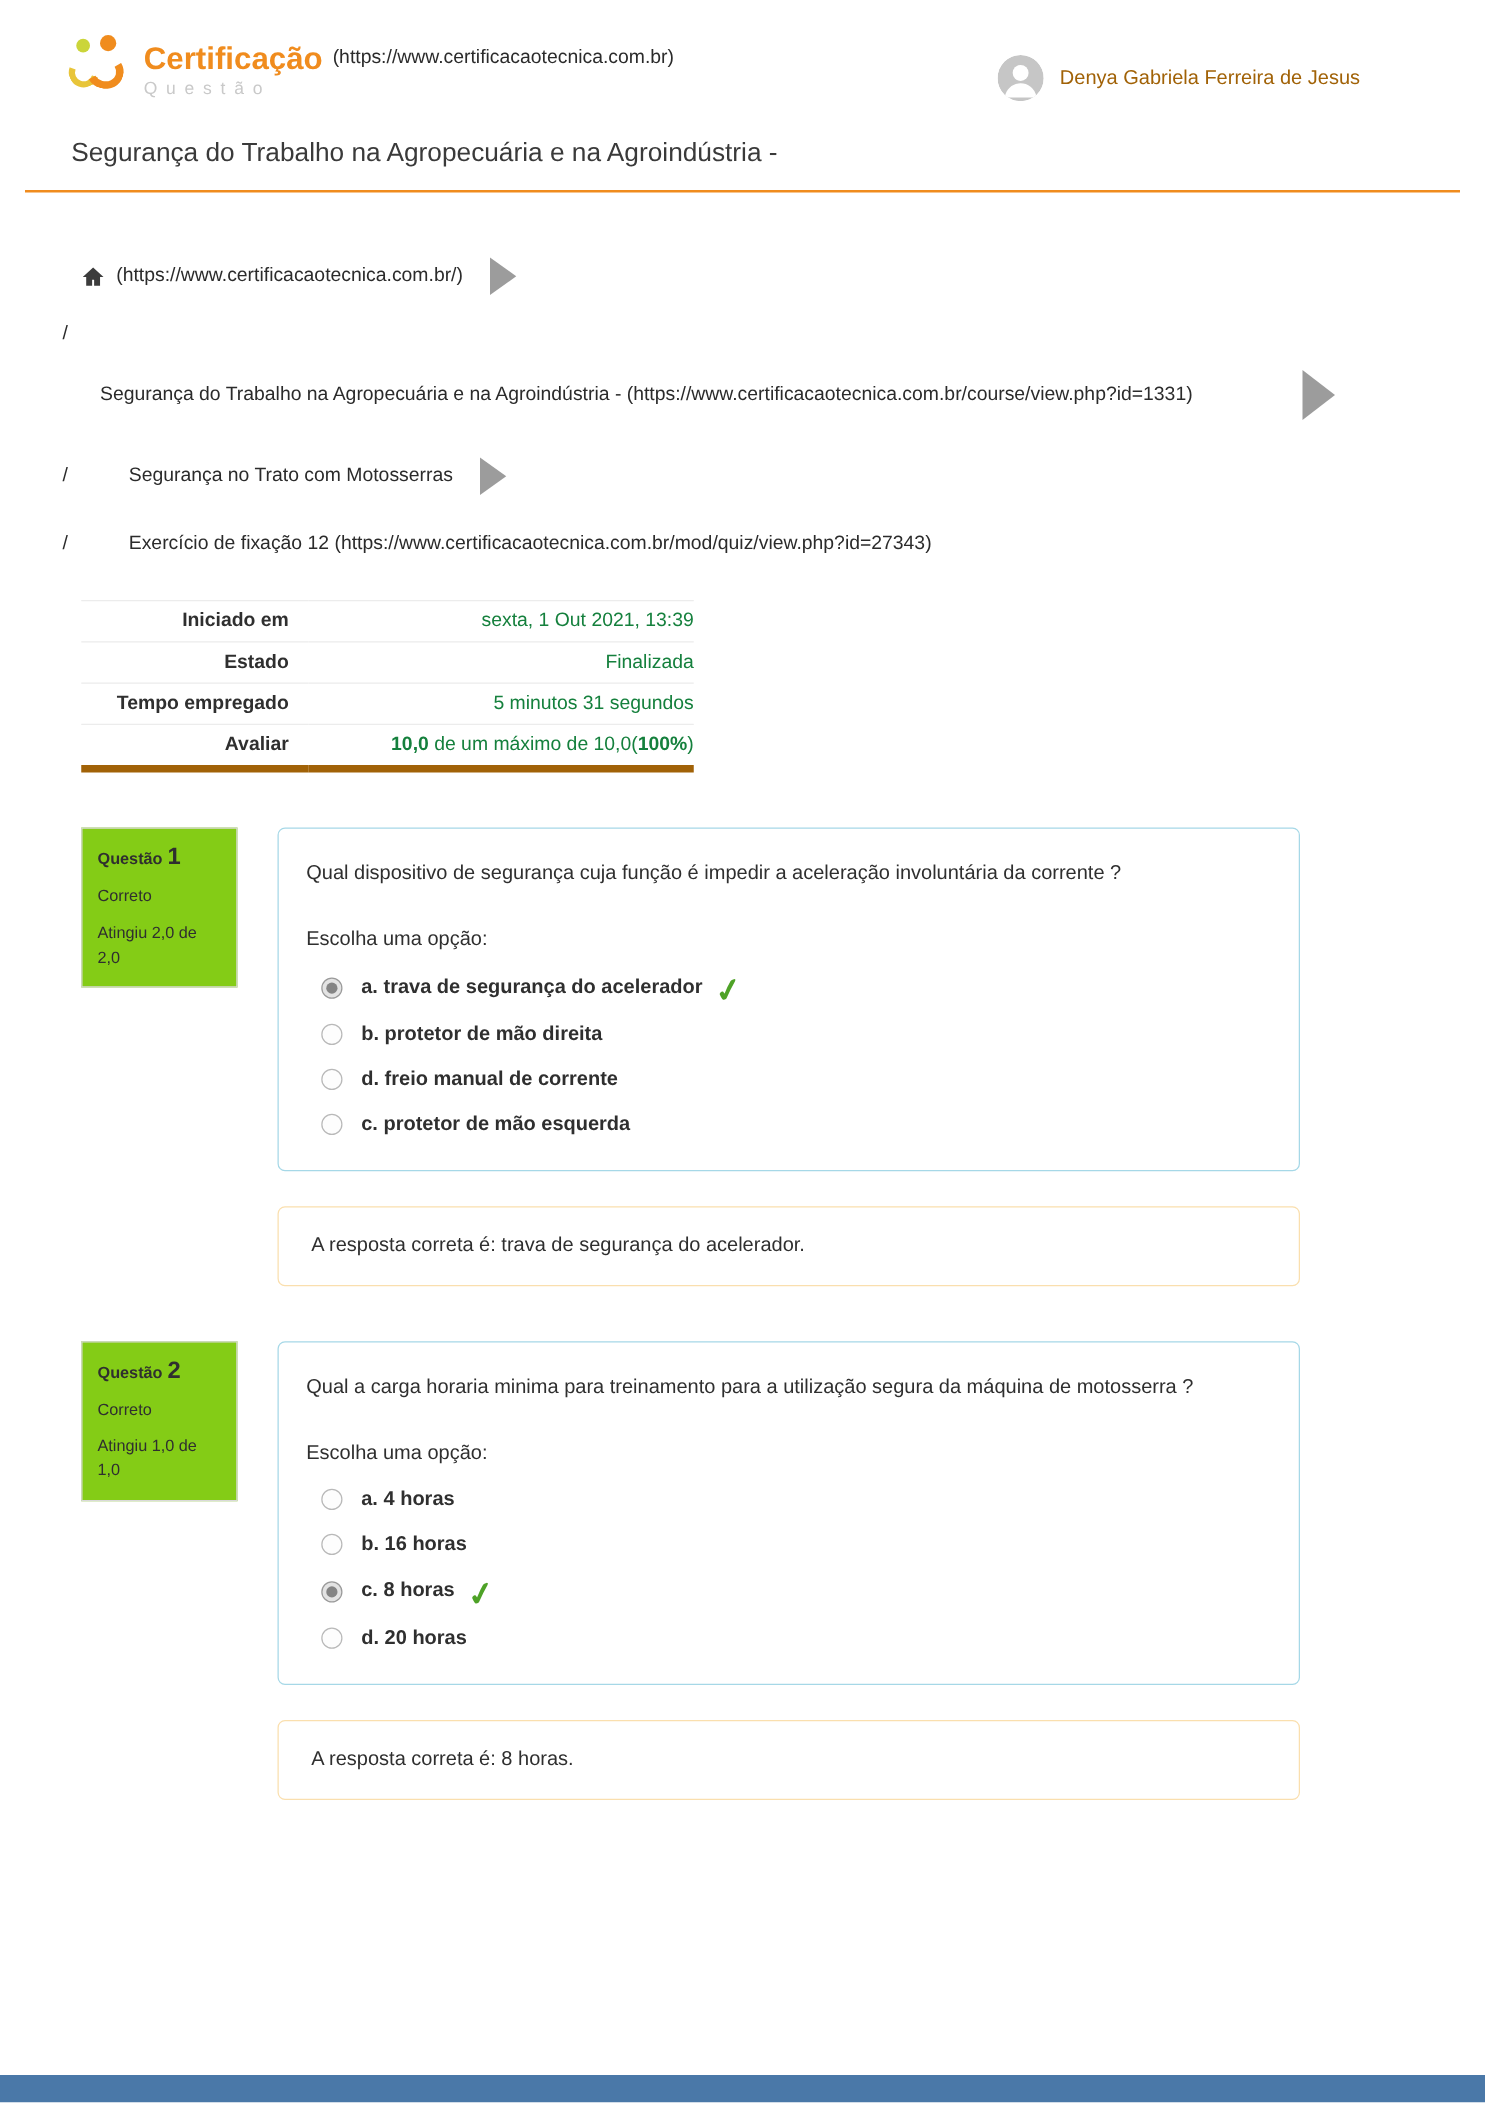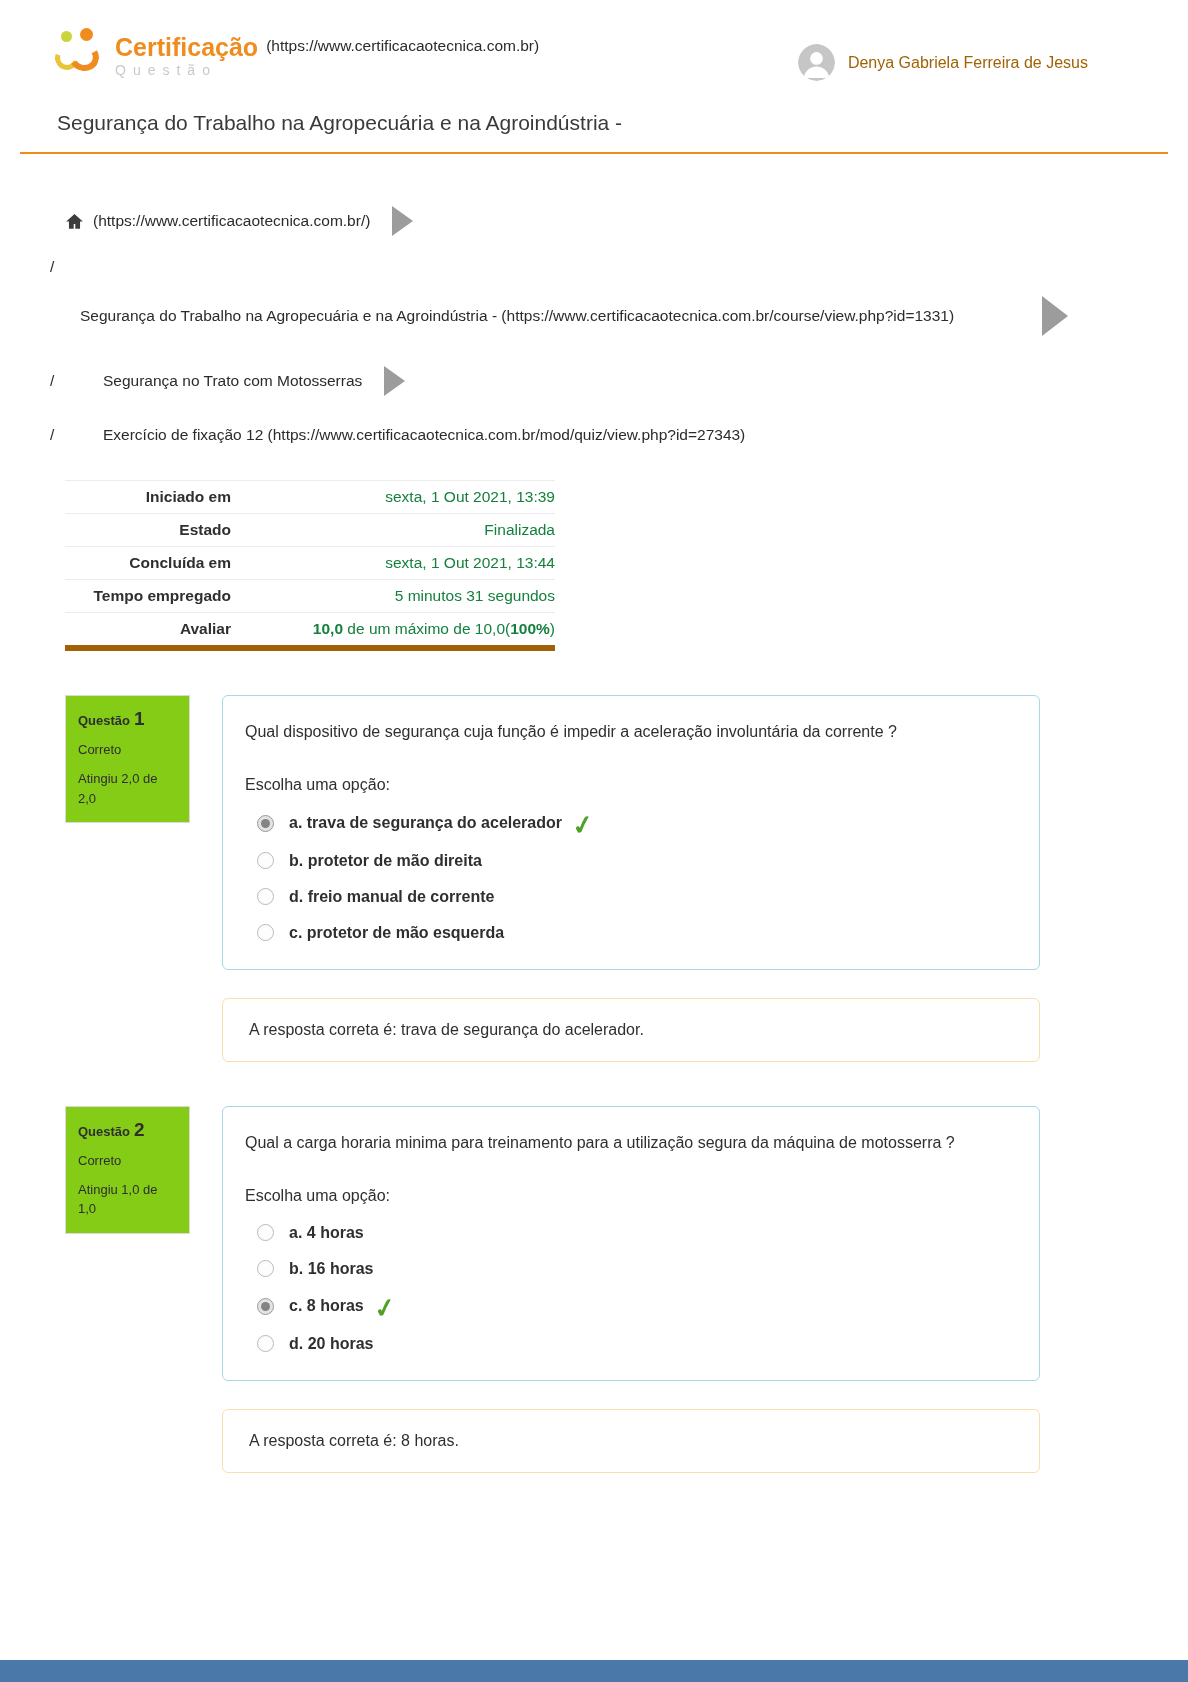--- a/index.html
+++ b/index.html
@@ -145,24 +145,20 @@
   <tbody>
     <tr>
       <th>Iniciado em</th>
       <td>sexta, 1 Out 2021, 13:39</td>
     </tr>
     <tr>
       <th>Estado</th>
       <td>Finalizada</td>
     </tr>
     <tr>
-      <th>Concluída em</th>
-      <td>sexta, 1 Out 2021, 13:44</td>
-    </tr>
-    <tr>
       <th>Tempo empregado</th>
       <td>5 minutos 31 segundos</td>
     </tr>
     <tr>
       <th>Avaliar</th>
       <td><span class="bold">10,0</span><span> de um máximo de 10,0(</span><span class="bold">100%</span><span>)</span></td>
     </tr>
   </tbody>
 </table>
 

